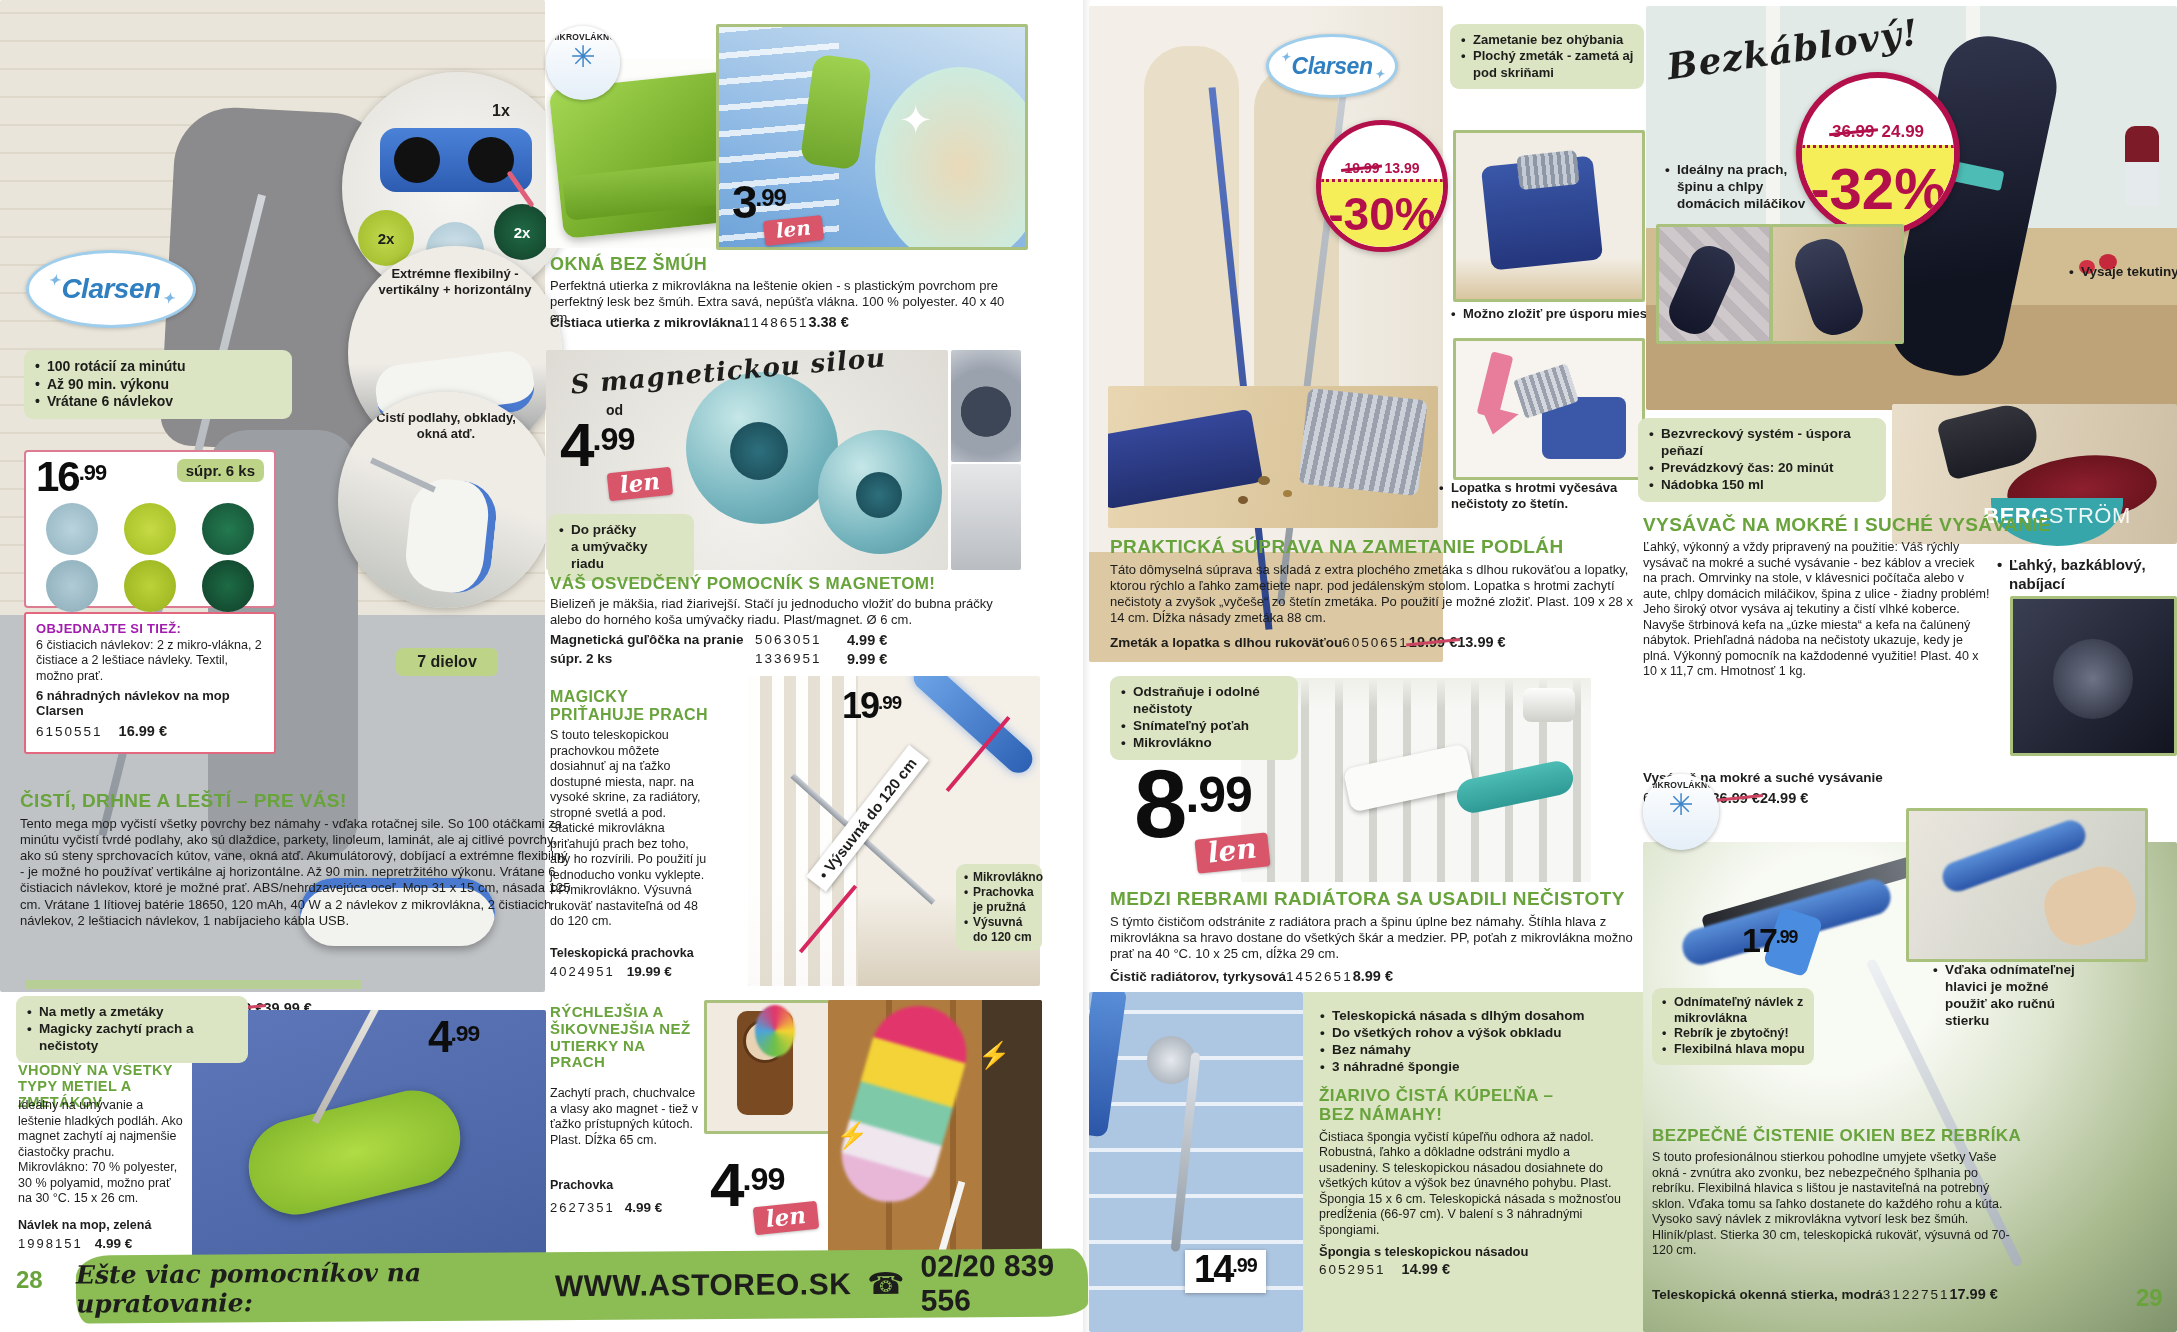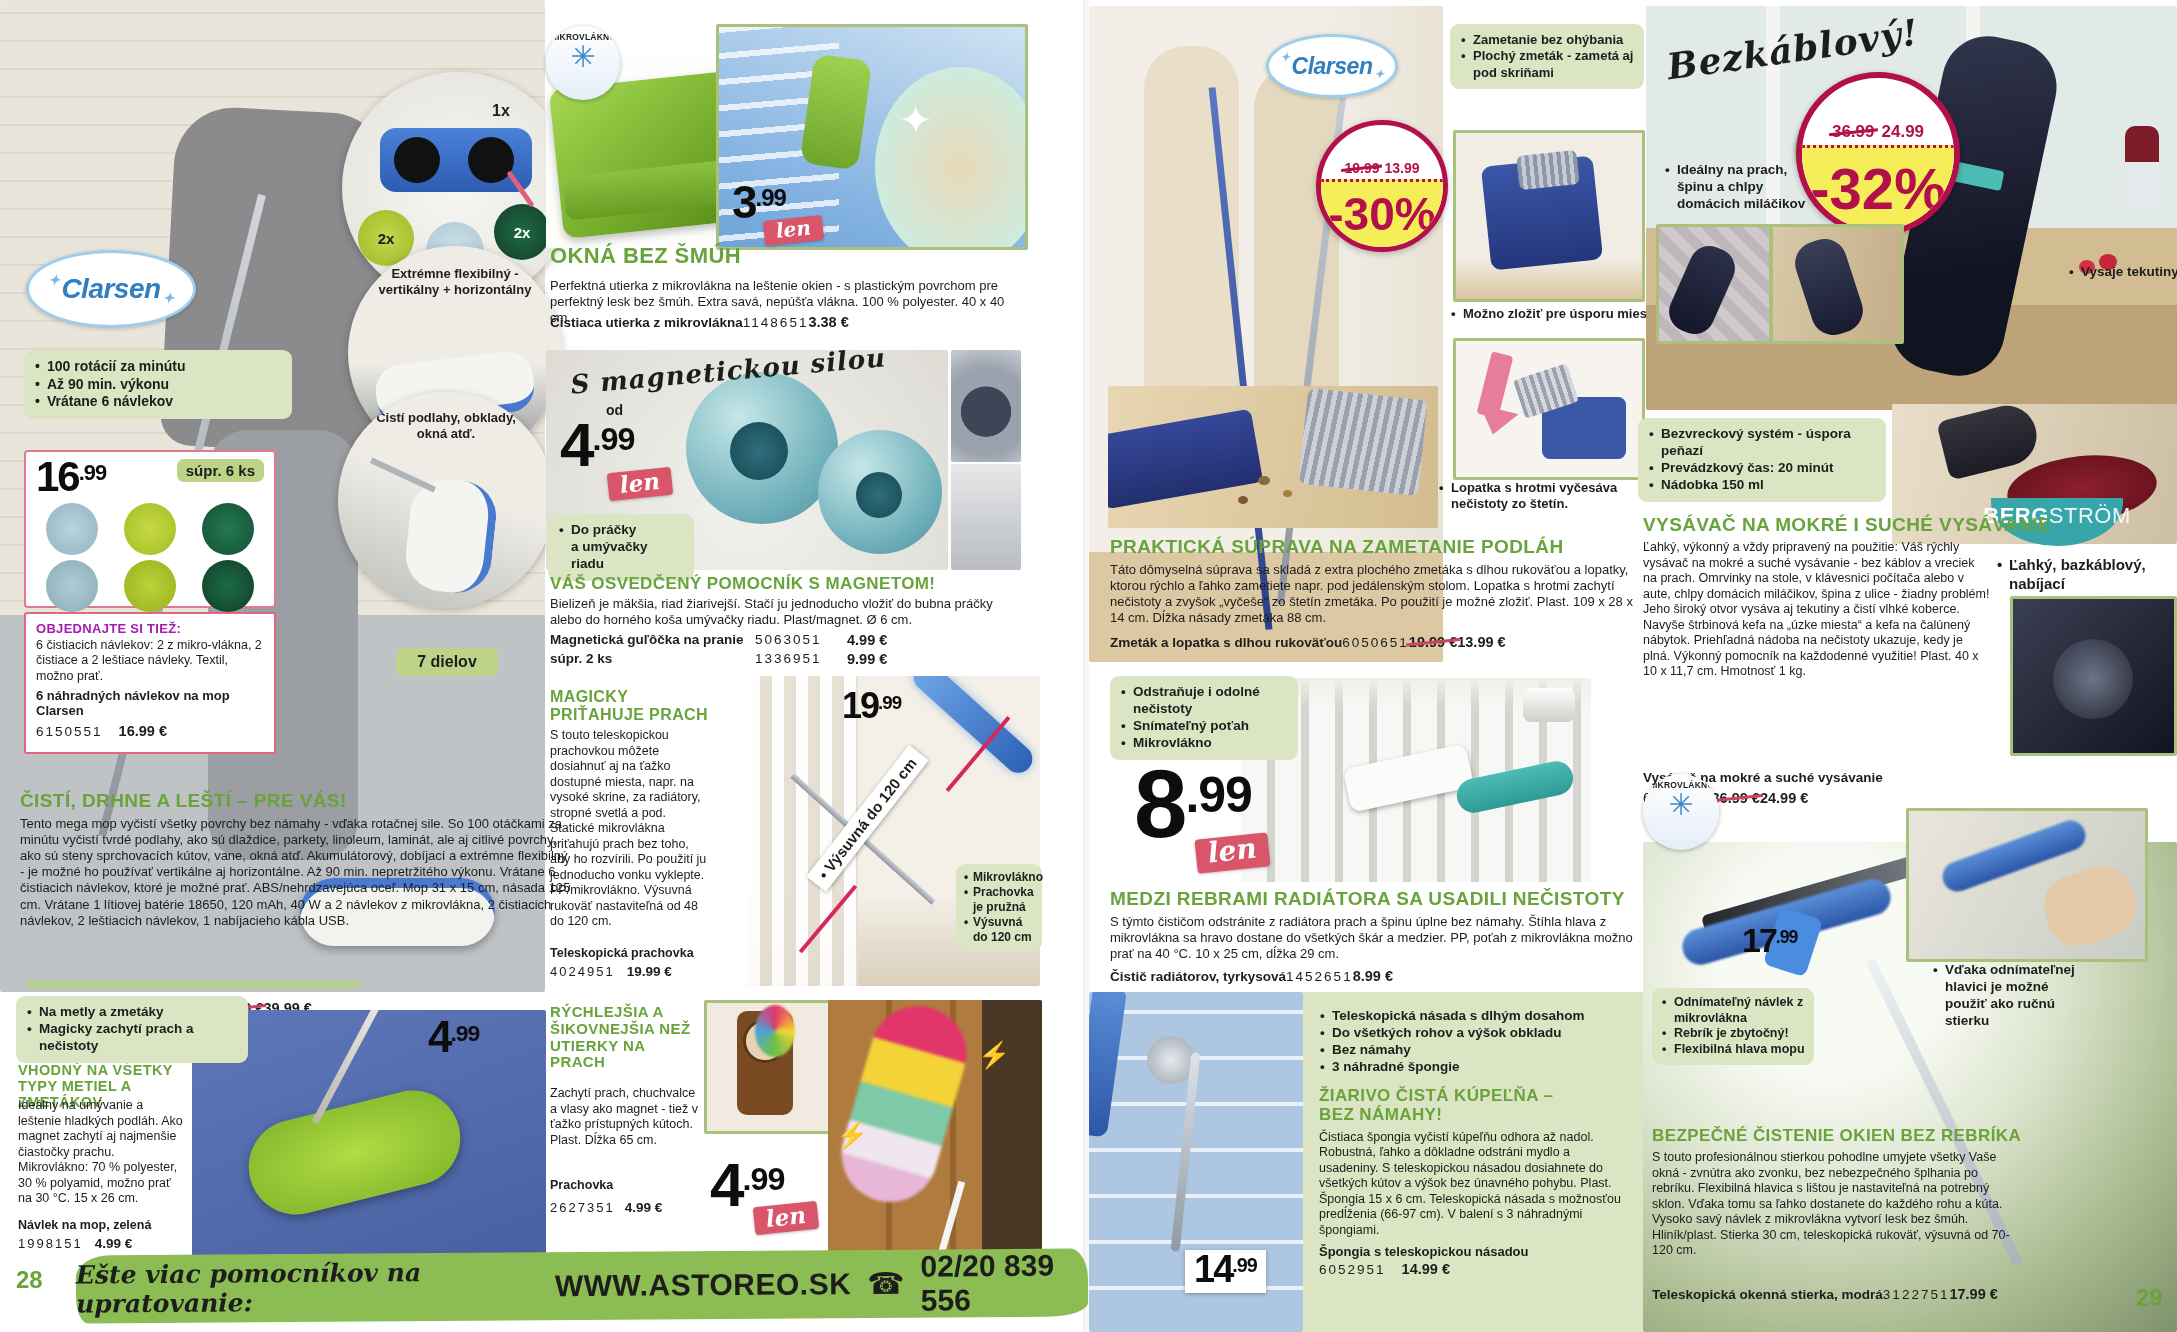--- a/index.html
+++ b/index.html
@@ -175,21 +175,21 @@
     <div style="position:absolute;left:0;top:0;width:120px;height:100%;background:repeating-linear-gradient(175deg,rgba(255,255,255,.75) 0 6px,rgba(255,255,255,0) 6px 26px)"></div>
     <div style="position:absolute;right:-20px;top:40px;width:170px;height:200px;background:radial-gradient(#e9d9b8,#cdebde 70%);border-radius:50%"></div>
     <div style="position:absolute;left:88px;top:30px;width:58px;height:110px;background:linear-gradient(#9ed14f,#6fa52c);border-radius:16px;transform:rotate(8deg)"></div>
     <div style="position:absolute;left:180px;top:70px;color:#fff;font-size:40px">✦</div>
   </div>
   <div class="bigp" style="left:732px;top:182px;font-size:46px">
     <span>3</span><sup>99</sup>
   </div>
   <div class="len" style="left:764px;top:218px;font-size:20px">len</div>
 
-  <div class="h" style="left:550px;top:244px;font-size:22px">OKNÁ BEZ ŠMÚH</div>
+  <div class="h" style="left:550px;top:254px;font-size:18px">OKNÁ BEZ ŠMÚH</div>
   <div class="body" style="left:550px;top:278px;width:478px">Perfektná utierka z mikrovlákna na leštenie okien - s plastickým povrchom pre perfektný lesk bez šmúh. Extra savá, nepúšťa vlákna. 100 % polyester. 40 x 40 cm.</div>
   <div class="pline" style="left:550px;top:314px">
     <span class="pn">Čistiaca utierka z mikrovlákna</span>
     <span class="pc">1148651</span>
     <span class="pp">3.38 €</span>
   </div>
 
   <div class="ph" style="left:546px;top:350px;width:402px;height:220px;background:radial-gradient(circle at 50% 70%,#f2f1ed,#dddbd4)">
     <div style="position:absolute;left:140px;top:22px;width:152px;height:152px;border-radius:50%;background:radial-gradient(circle at 35% 30%,#c6e7e8,#6fb0ba 65%,#4f919c)">
       <div style="position:absolute;left:44px;top:50px;width:58px;height:58px;border-radius:50%;background:radial-gradient(#2e6f7d,#174751)"></div>

